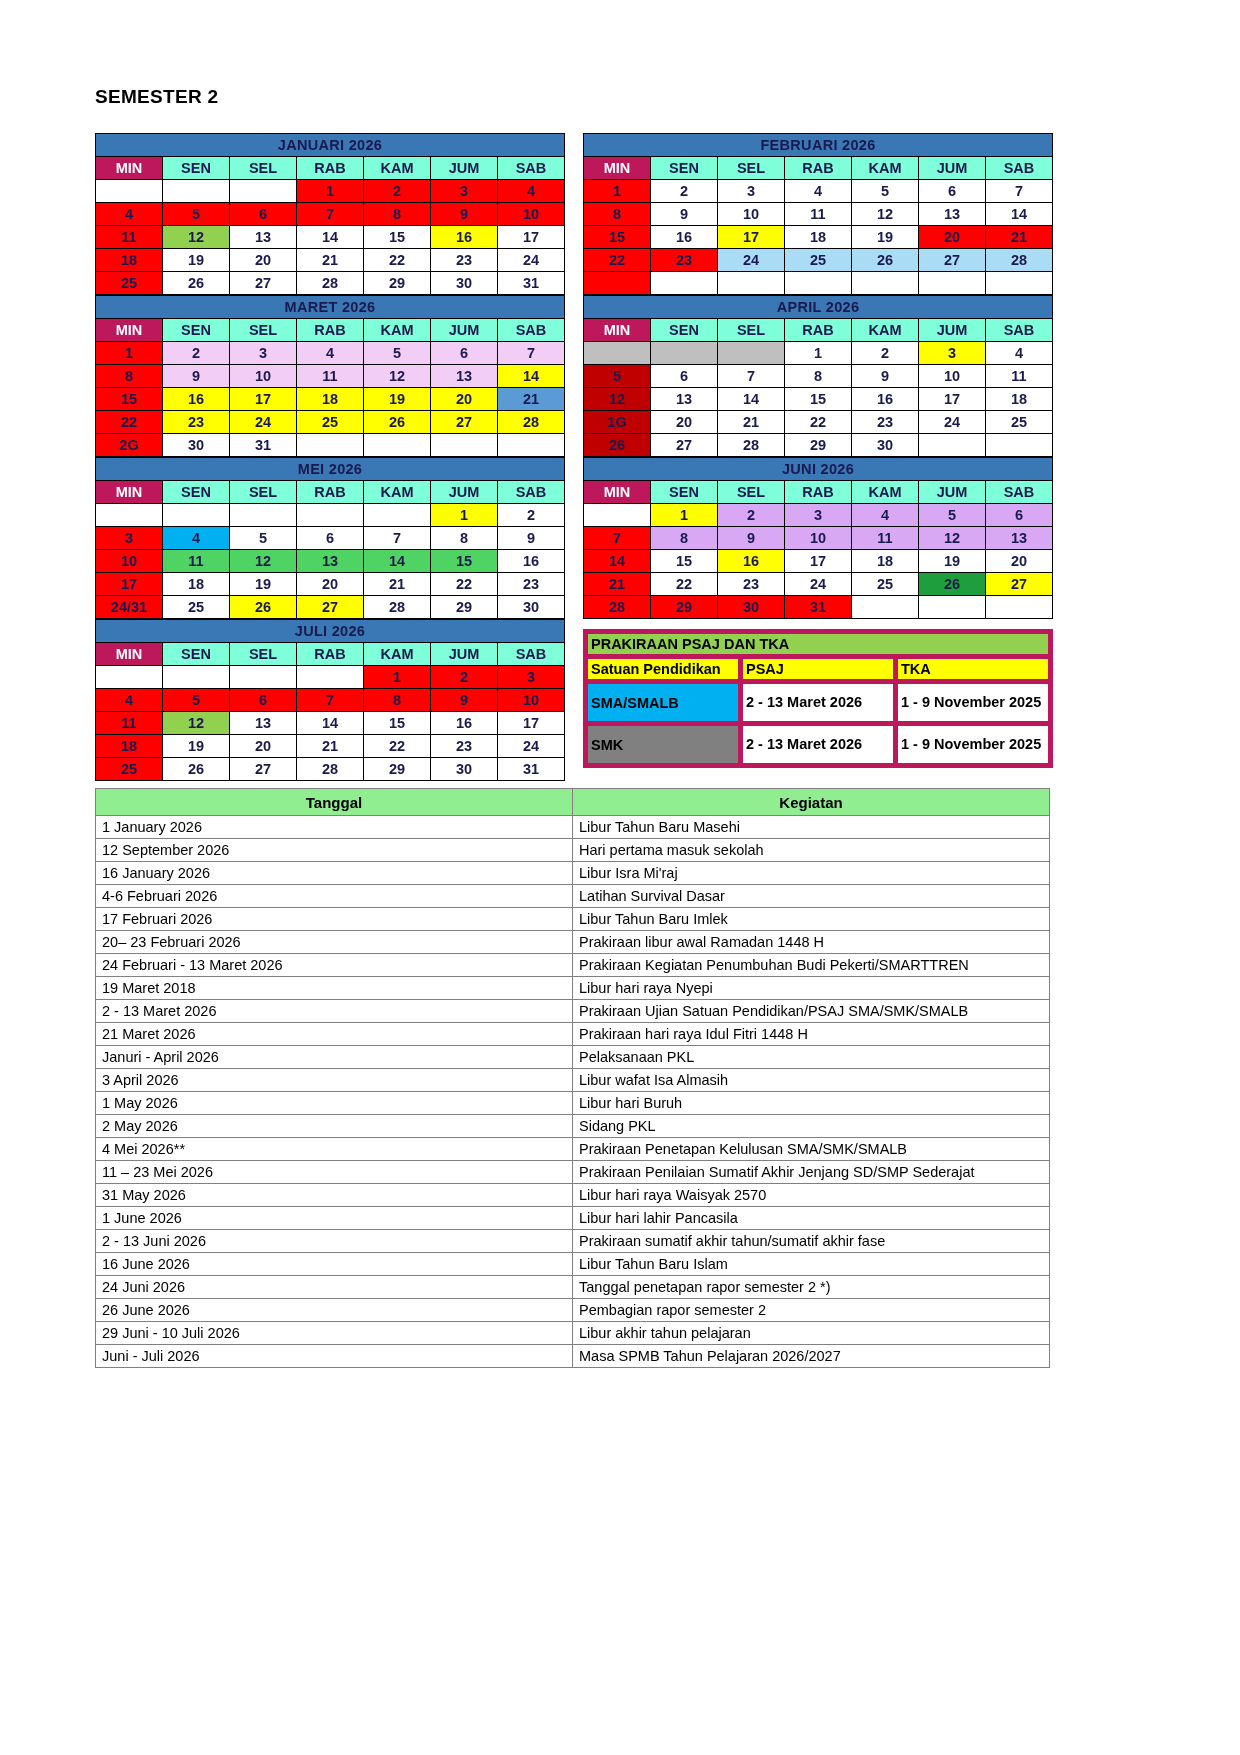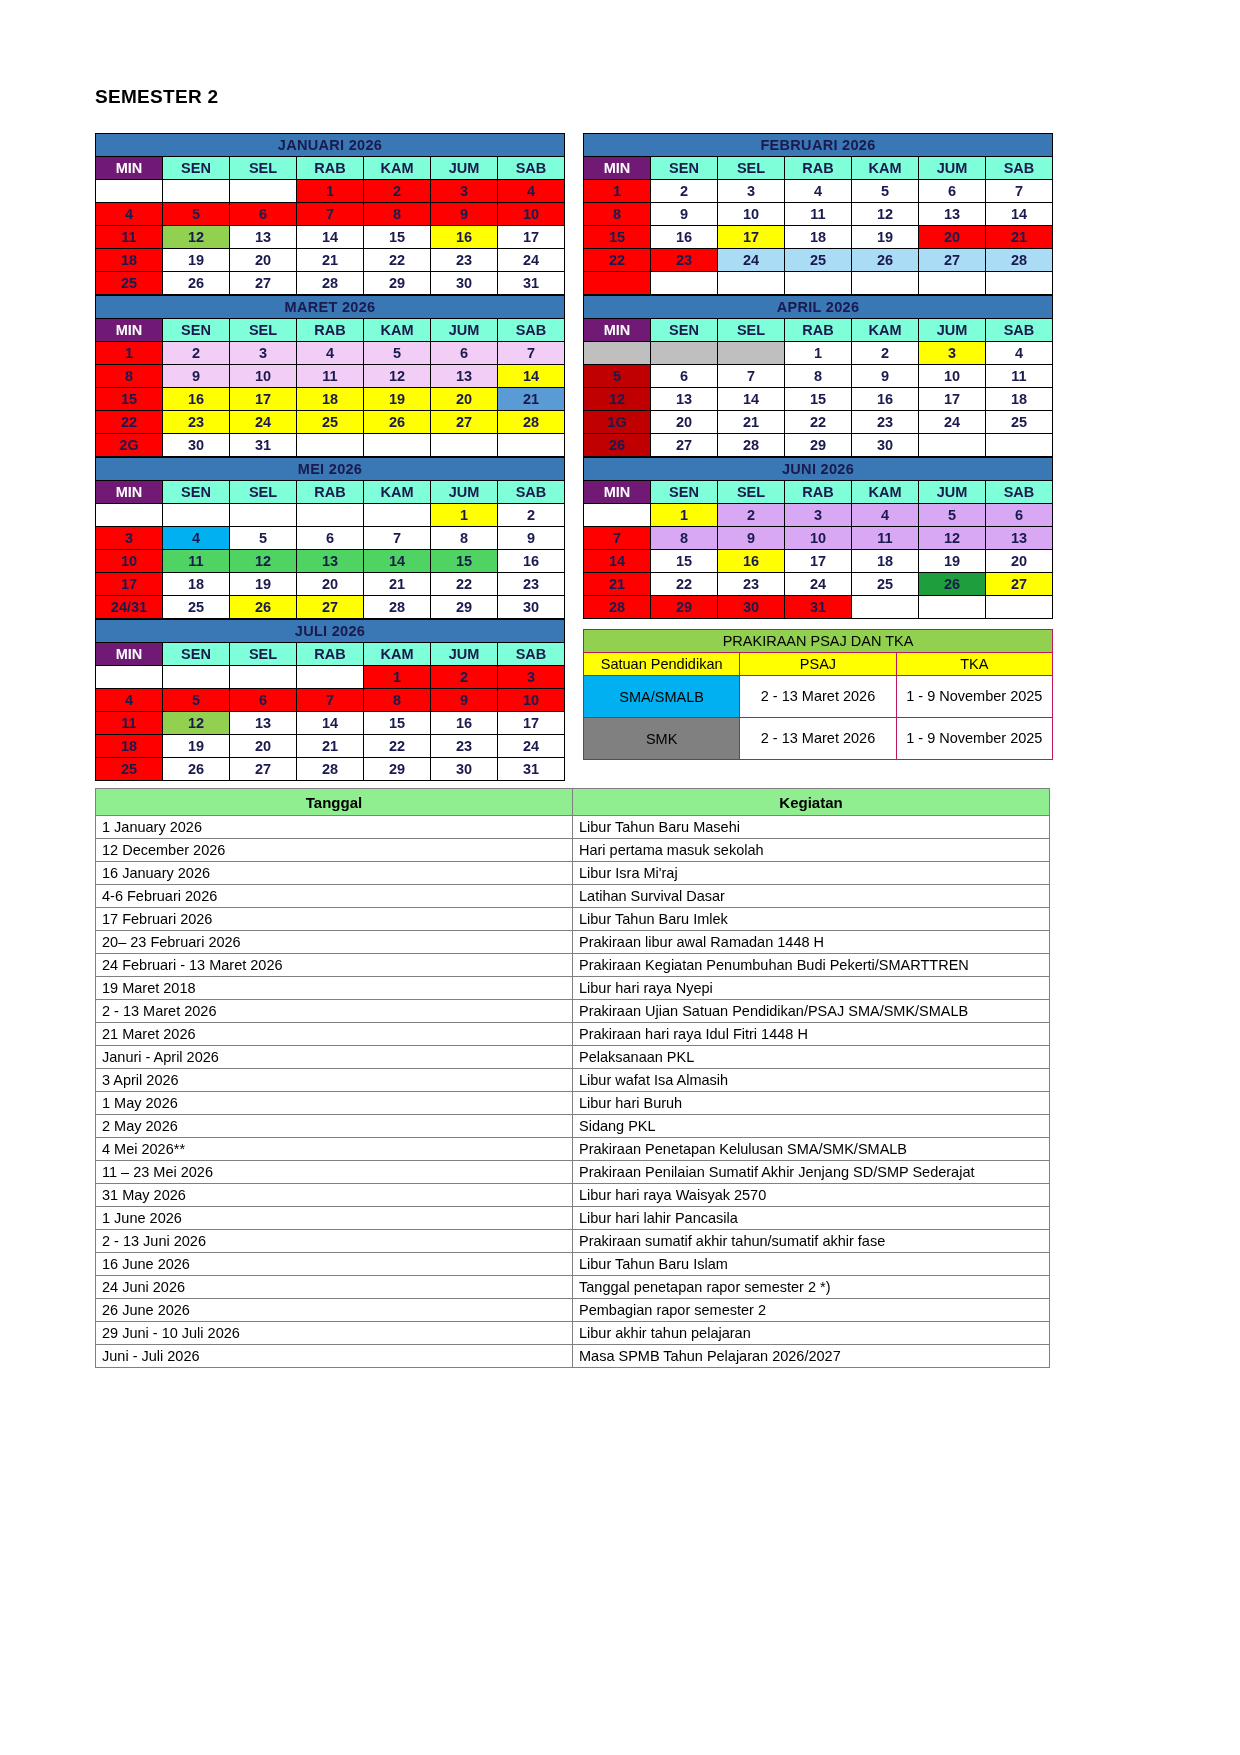--- a/index.html
+++ b/index.html
@@ -59,21 +59,21 @@
   .mhead {
     background: #3a77b5;
     color: #ffffff;
     font-size: 15px;
     font-weight: bold;
     height: 23px;
     letter-spacing: 0.3px;
     border: 1px solid #3a77b5;
   }
   .dow { background: #7fffd9; color: #000; font-size: 14.5px; }
-  .dow.min { background: #701a75; color: #ffffff; }
+  .dow.min { background: #be185d; color: #ffffff; }
 
   
   .c-white  { background:#ffffff; }
   .c-red    { background:#ff0000; }
   .c-darkred{ background:#c00000; }
   .c-yellow { background:#ffff00; }
   .c-green  { background:#92d050; }
   .c-green2 { background:#4fd463; }
   .c-dkgreen{ background:#1e9e3c; color:#fff; }
   .c-ltblue { background:#aadcf5; }
@@ -85,25 +85,24 @@
   .c-empty  { background:#ffffff; }
 
   
   table.psaj {
     border-collapse: collapse;
     table-layout: fixed;
     width: 470px;
     border: 1px solid #000;
   }
   table.psaj td {
-    border: 1px solid #be185d;
-    text-align: center;
+    border: 5px solid #be185d;
     vertical-align: middle;
     font-size: 14.5px;
-    font-weight: normal;
+    font-weight: bold;
     padding: 2px 3px;
     color: #000;
   }
   .psaj-title { background:#92d050; font-size:15.5px; height:23px; }
   .psaj-sub   { background:#ffff00; height:23px; }
   .psaj-sma   { background:#00b0f0; color:#ffffff; font-size:15px; }
   .psaj-smk   { background:#808080; color:#ffffff; font-size:15px; }
   .psaj-val   { background:#ffffff; font-weight:bold; font-size:14.5px; line-height:1.45; }
 
   
@@ -659,21 +658,21 @@
           <th class="date-col">Tanggal</th>
           <th class="act-col">Kegiatan</th>
         </tr>
       </thead>
       <tbody>
           <tr>
             <td class="date-col">1 January 2026</td>
             <td class="act-col">Libur Tahun Baru Masehi</td>
           </tr>
           <tr>
-            <td class="date-col">12 December 2026</td>
+            <td class="date-col">12 September 2026</td>
             <td class="act-col">Hari pertama masuk sekolah</td>
           </tr>
           <tr>
             <td class="date-col">16 January 2026</td>
             <td class="act-col">Libur Isra Mi'raj</td>
           </tr>
           <tr>
             <td class="date-col">4-6 Februari  2026</td>
             <td class="act-col">Latihan Survival Dasar</td>
           </tr>

